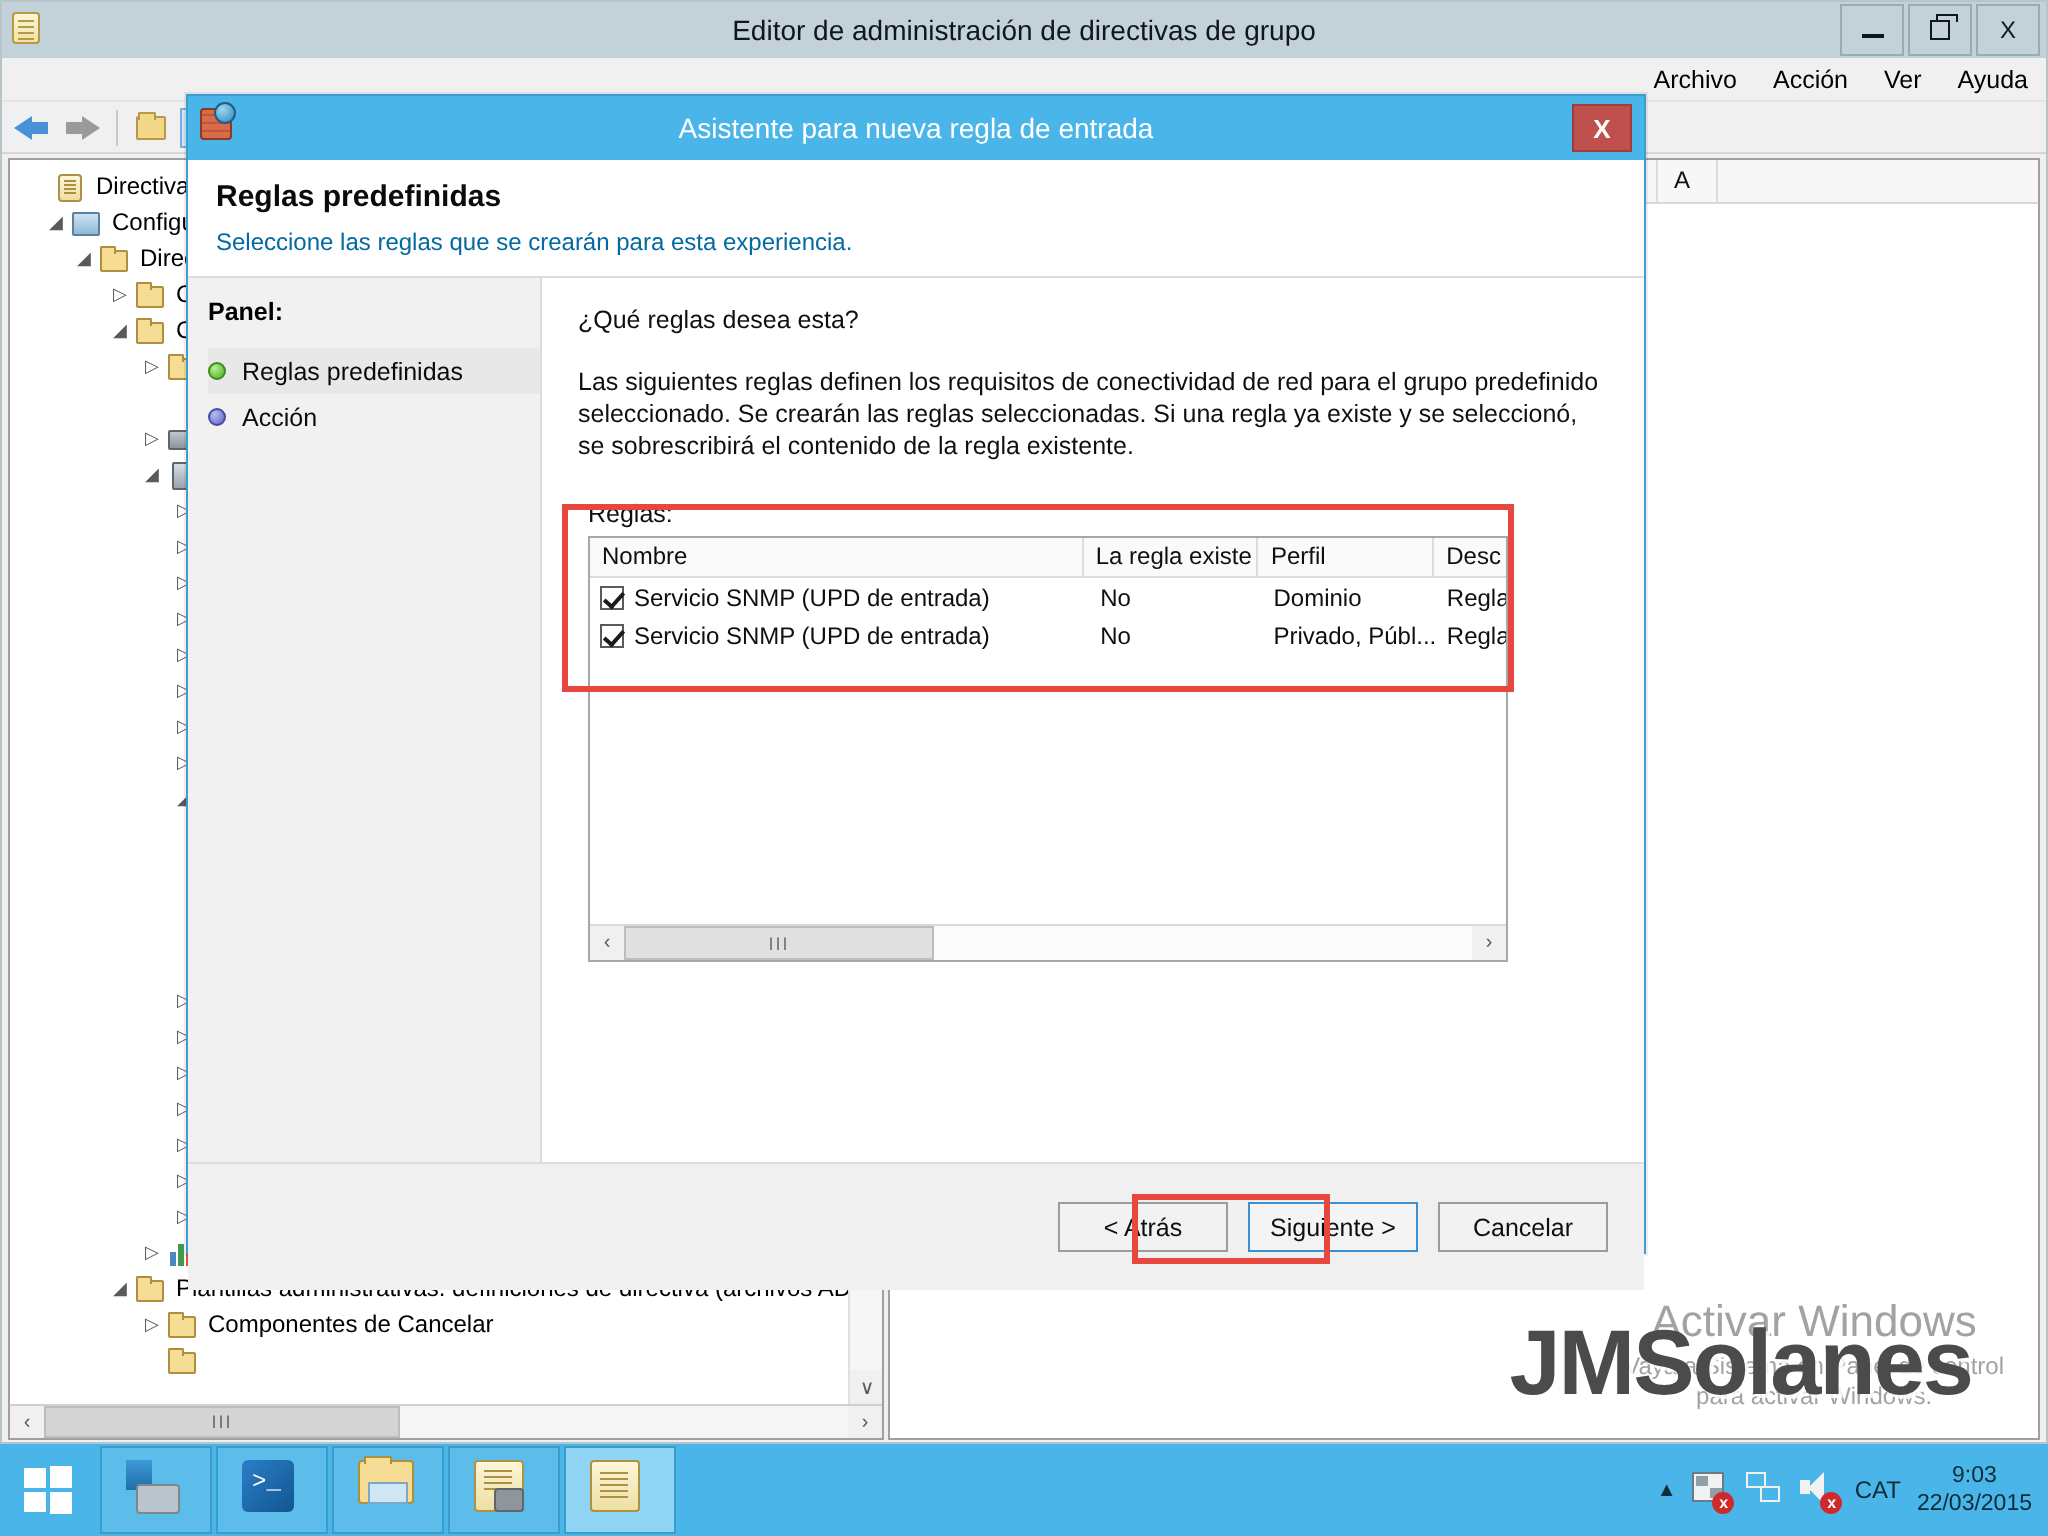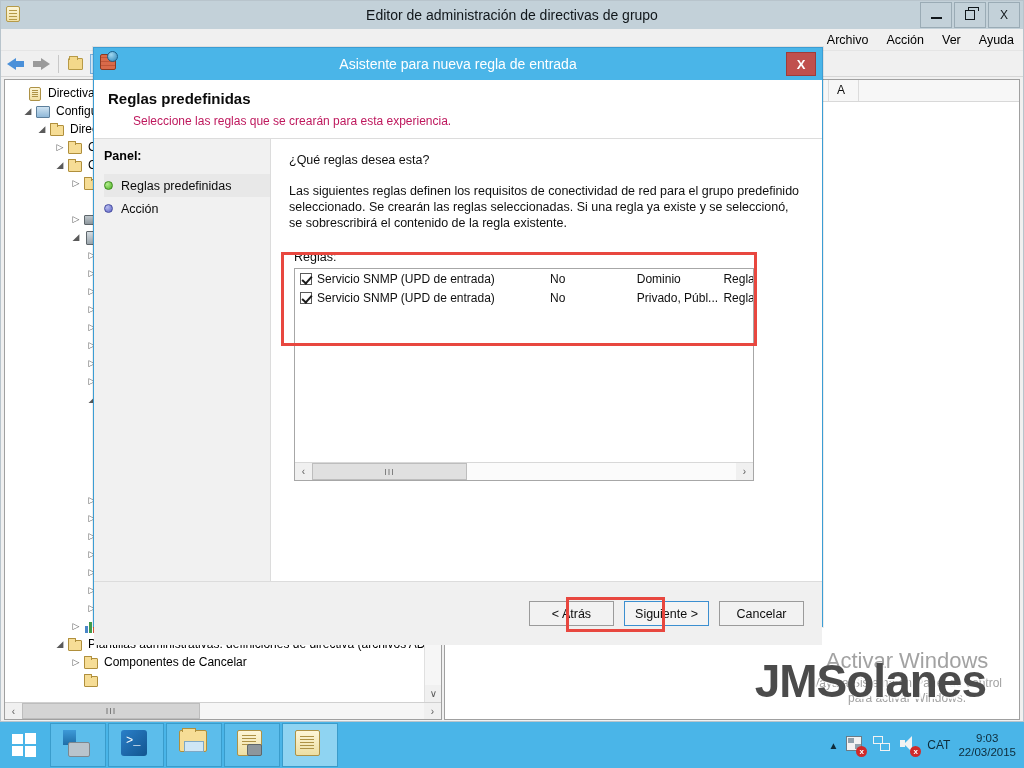--- a/index.html
+++ b/index.html
@@ -198,21 +198,21 @@
     position: absolute; right: 6px; top: 4px;
     width: 30px; height: 24px; background: #c0504d; border: 1px solid #a03c39;
     color: #fff; font-size: 13px; font-weight: bold;
     display: flex; align-items: center; justify-content: center; cursor: default;
   }
   #dlg-header {
     background: #ffffff; padding: 10px 0 10px 14px;
     border-bottom: 1px solid #dcdcdc;
   }
   #dlg-heading { font-size: 15px; font-weight: bold; color: #0b0b0b; margin-bottom: 7px; }
-  #dlg-subheading { font-size: 12px; color: #be185d; margin-left: 25px; }
+  #dlg-subheading { font-size: 12px; color: #0369a1; }
 
   #dlg-body { display: flex; height: 442px; }
   #steps-pane {
     width: 177px; background: #f1f1f1; border-right: 1px solid #dcdcdc;
     padding: 10px 0 0 10px;
   }
   #steps-title { font-size: 12.5px; font-weight: bold; color: #000; margin-bottom: 11px; }
   .step-row {
     display: flex; align-items: center; height: 23px;
     font-size: 12.5px; cursor: default;
@@ -619,20 +619,26 @@
         </div>
       </div>
 
       <div id="main-pane">
         <div id="q-text">¿Qué reglas desea esta?</div>
         <div id="desc-text">Las siguientes reglas definen los requisitos de conectividad de red para el grupo predefinido seleccionado. Se crearán las reglas seleccionadas. Si una regla ya existe y se seleccionó, se sobrescribirá el contenido de la regla existente.</div>
 
         <div id="rules-label">Reglas:</div>
 
         <div id="rules-list">
+          <div id="rules-head">
+            <div class="rh-col" style="width:248px;">Nombre</div>
+            <div class="rh-col" style="width:88px;">La regla existe</div>
+            <div class="rh-col" style="width:88px;">Perfil</div>
+            <div class="rh-col" style="width:36px;border-right:none;">Desc</div>
+          </div>
 
           <div class="rule-row">
             <span class="chk on"></span>
             <span class="rc" style="width:231px;padding-left:0;">Servicio SNMP (UPD de entrada)</span>
             <span class="rc" style="width:88px;">No</span>
             <span class="rc" style="width:88px;">Dominio</span>
             <span class="rc" style="width:36px;">Regla</span>
           </div>
 
           <div class="rule-row">

